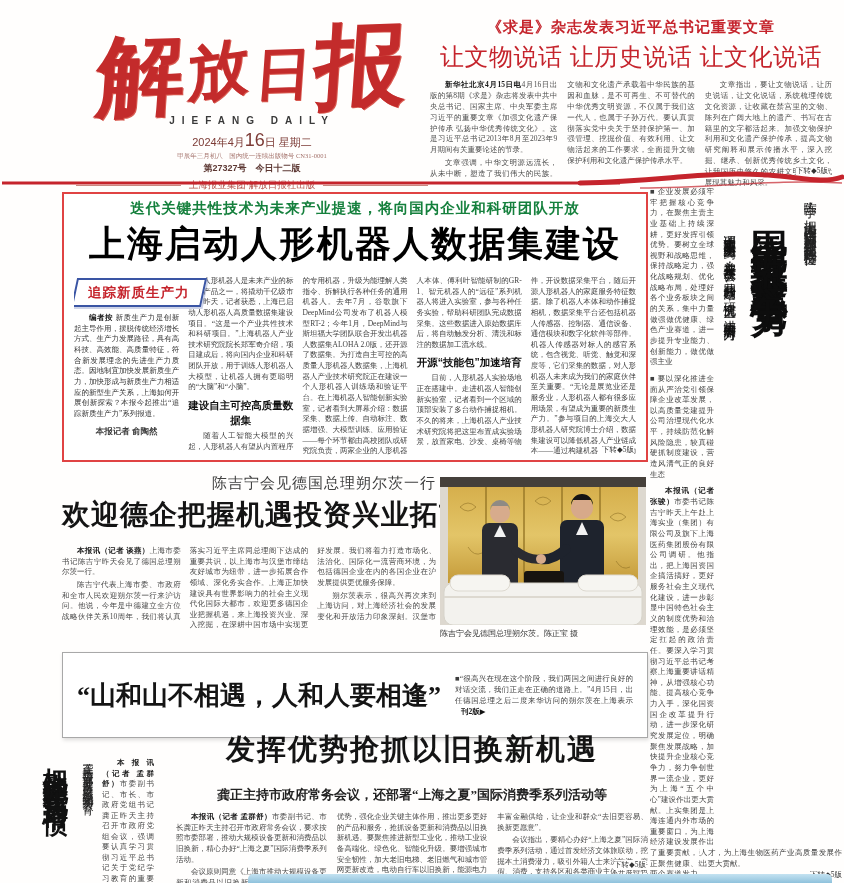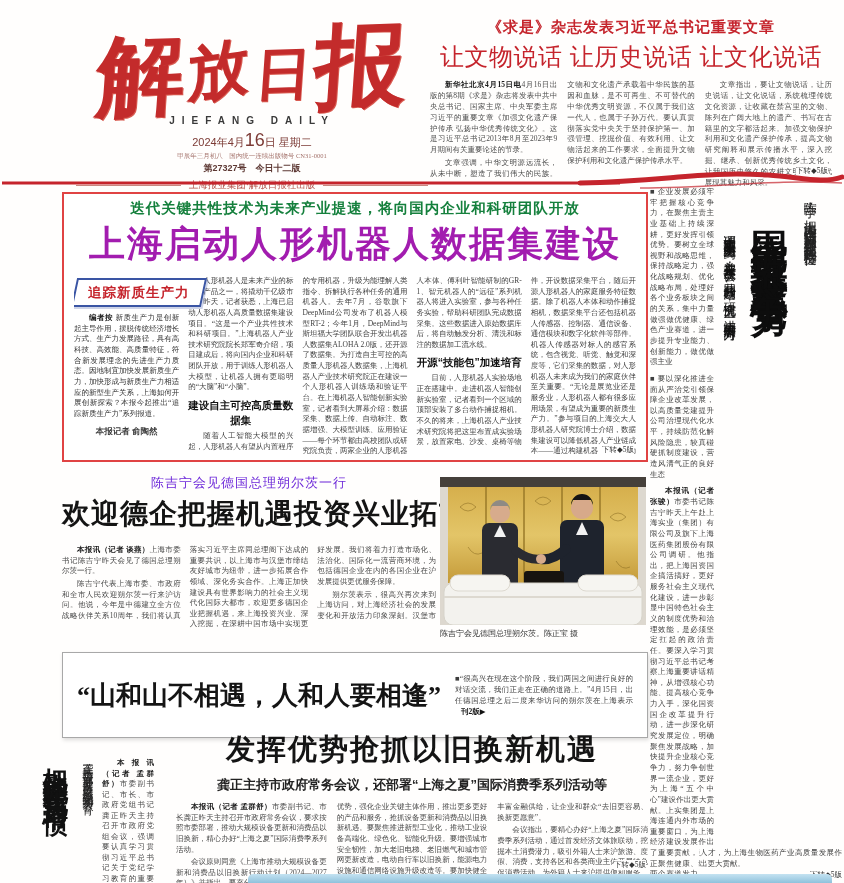--- a/index.html
+++ b/index.html
@@ -33,37 +33,37 @@
   .p{text-indent:2em;margin:0 0 2px 0;}
   .ts-jump{position:absolute;right:4px;top:148px;font-size:7.5px;color:#333;background:#fffefd;}
 
   
   .swoosh{position:absolute;left:0;top:166px;width:844px;height:28px;}
 
   
   .main-box{position:absolute;left:62px;top:192px;width:586px;height:270px;border:2px solid #e04343;
             background:#fff;box-sizing:border-box;padding:5px 10px;}
   .mb-kicker{text-align:center;font-size:14.5px;font-weight:bold;color:#15803d;letter-spacing:1px;}
-  .mb-headline{text-align:center;font-size:36px;font-weight:900;color:#a21caf;letter-spacing:2px;margin-top:2px;white-space:nowrap;}
+  .mb-headline{text-align:center;font-size:36px;font-weight:900;color:#000000;letter-spacing:2px;margin-top:2px;white-space:nowrap;}
   .mb-cols{margin-top:7px;height:182px;overflow:hidden;column-count:5;column-gap:9px;column-fill:auto;
            font-size:7.5px;line-height:1.42;text-align:justify;color:#3f3f3f;}
   .badge{display:block;width:max-content;margin:2px auto 6px;border:2px solid #3a55a4;box-shadow:2px 2px 0 rgba(58,85,164,.25);
          transform:skewX(-12deg);padding:3px 12px;break-inside:avoid;background:#fff;}
   .badge b{display:inline-block;transform:skewX(12deg);font-size:13.5px;font-weight:900;color:#c5242c;
            font-family:"Liberation Sans","DejaVu Sans",sans-serif;letter-spacing:1px;}
   .editor-note{font-size:7.5px;color:#333;text-indent:2em;margin:0 0 3px 0;}
   .editor-label{font-weight:bold;color:#1a1a1a;}
   .byline{text-align:center;font-weight:bold;font-size:8.5px;margin:5px 0;break-inside:avoid;}
   .mb-sub{text-align:center;font-weight:900;font-size:10.5px;color:#111;margin:5px 0 3px;break-inside:avoid;
           font-family:"Liberation Sans","DejaVu Sans",sans-serif;}
   .mb-jump{position:absolute;right:12px;bottom:5px;font-size:7.5px;background:#fff;padding-left:4px;color:#333;}
 
   
   .meet{position:absolute;left:62px;top:474px;width:374px;}
-  .meet-kicker{text-align:center;font-size:13px;color:#6d28d9;letter-spacing:1px;}
+  .meet-kicker{text-align:right;font-size:15px;color:#404040;letter-spacing:1px;}
   .meet-headline{text-align:center;font-size:28px;font-weight:900;letter-spacing:1px;margin-top:3px;white-space:nowrap;color:#141414;}
   .meet-body{margin-top:12px;height:86px;overflow:hidden;column-count:3;column-gap:9px;column-fill:auto;
              font-size:7.5px;line-height:1.42;text-align:justify;color:#474747;}
 
   .photo-wrap{position:absolute;left:440px;top:477px;width:206px;}
   .photo-frame{width:206px;height:148px;overflow:hidden;background:#ccc;}
   .caption-row{display:flex;justify-content:flex-start;margin-top:3px;font-size:8px;color:#333;}
 
   
   .quote-box{position:absolute;left:62px;top:652px;width:586px;height:86px;border:1px solid #a8a8a8;
@@ -76,21 +76,21 @@
   
   .discipline{position:absolute;left:40px;top:726px;width:134px;height:157px;display:flex;gap:7px;overflow:hidden;}
   .disc-headline{writing-mode:vertical-rl;font-size:25px;font-weight:900;letter-spacing:4px;color:#111;
                  padding-top:22px;font-family:"Liberation Sans","DejaVu Sans",sans-serif;}
   .disc-sub{writing-mode:vertical-rl;font-size:11px;letter-spacing:2px;color:#222;padding-top:28px;}
   .disc-body{width:52px;font-size:7.5px;line-height:1.4;text-align:justify;color:#474747;padding-top:32px;}
 
   
   .renewal{position:absolute;left:176px;top:730px;width:472px;}
   .ren-headline{text-align:center;font-size:29px;font-weight:900;letter-spacing:2px;white-space:nowrap;color:#141414;}
-  .ren-sub{text-align:center;font-size:13px;font-weight:bold;color:#222;margin-top:6px;}
+  .ren-sub{text-align:center;font-size:13px;font-weight:bold;color:#222;margin-top:16px;font-family:Liberation Serif, serif;}
   .ren-body{margin-top:8px;height:96px;overflow:hidden;column-count:3;column-gap:10px;column-fill:auto;
             font-size:7.5px;line-height:1.42;text-align:justify;color:#474747;position:relative;}
   .ren-jump{position:absolute;right:2px;top:130px;font-size:7.5px;background:#fffefd;color:#333;}
 
   
   .soe{position:absolute;left:650px;top:183px;width:194px;height:700px;display:flex;gap:7px;overflow:hidden;}
   .soe-body{width:64px;font-size:7.5px;line-height:1.42;text-align:justify;color:#3f3f3f;padding-top:4px;overflow:hidden;}
   .soe-body .bullet{margin:0 0 6px 0;}
   .soe-sub{writing-mode:vertical-rl;font-size:12.5px;letter-spacing:1px;line-height:1.25;color:#111;padding-top:42px;}
   .soe-headline{writing-mode:vertical-rl;font-size:37px;font-weight:900;letter-spacing:5px;color:#0d0d0d;padding-top:18px;

